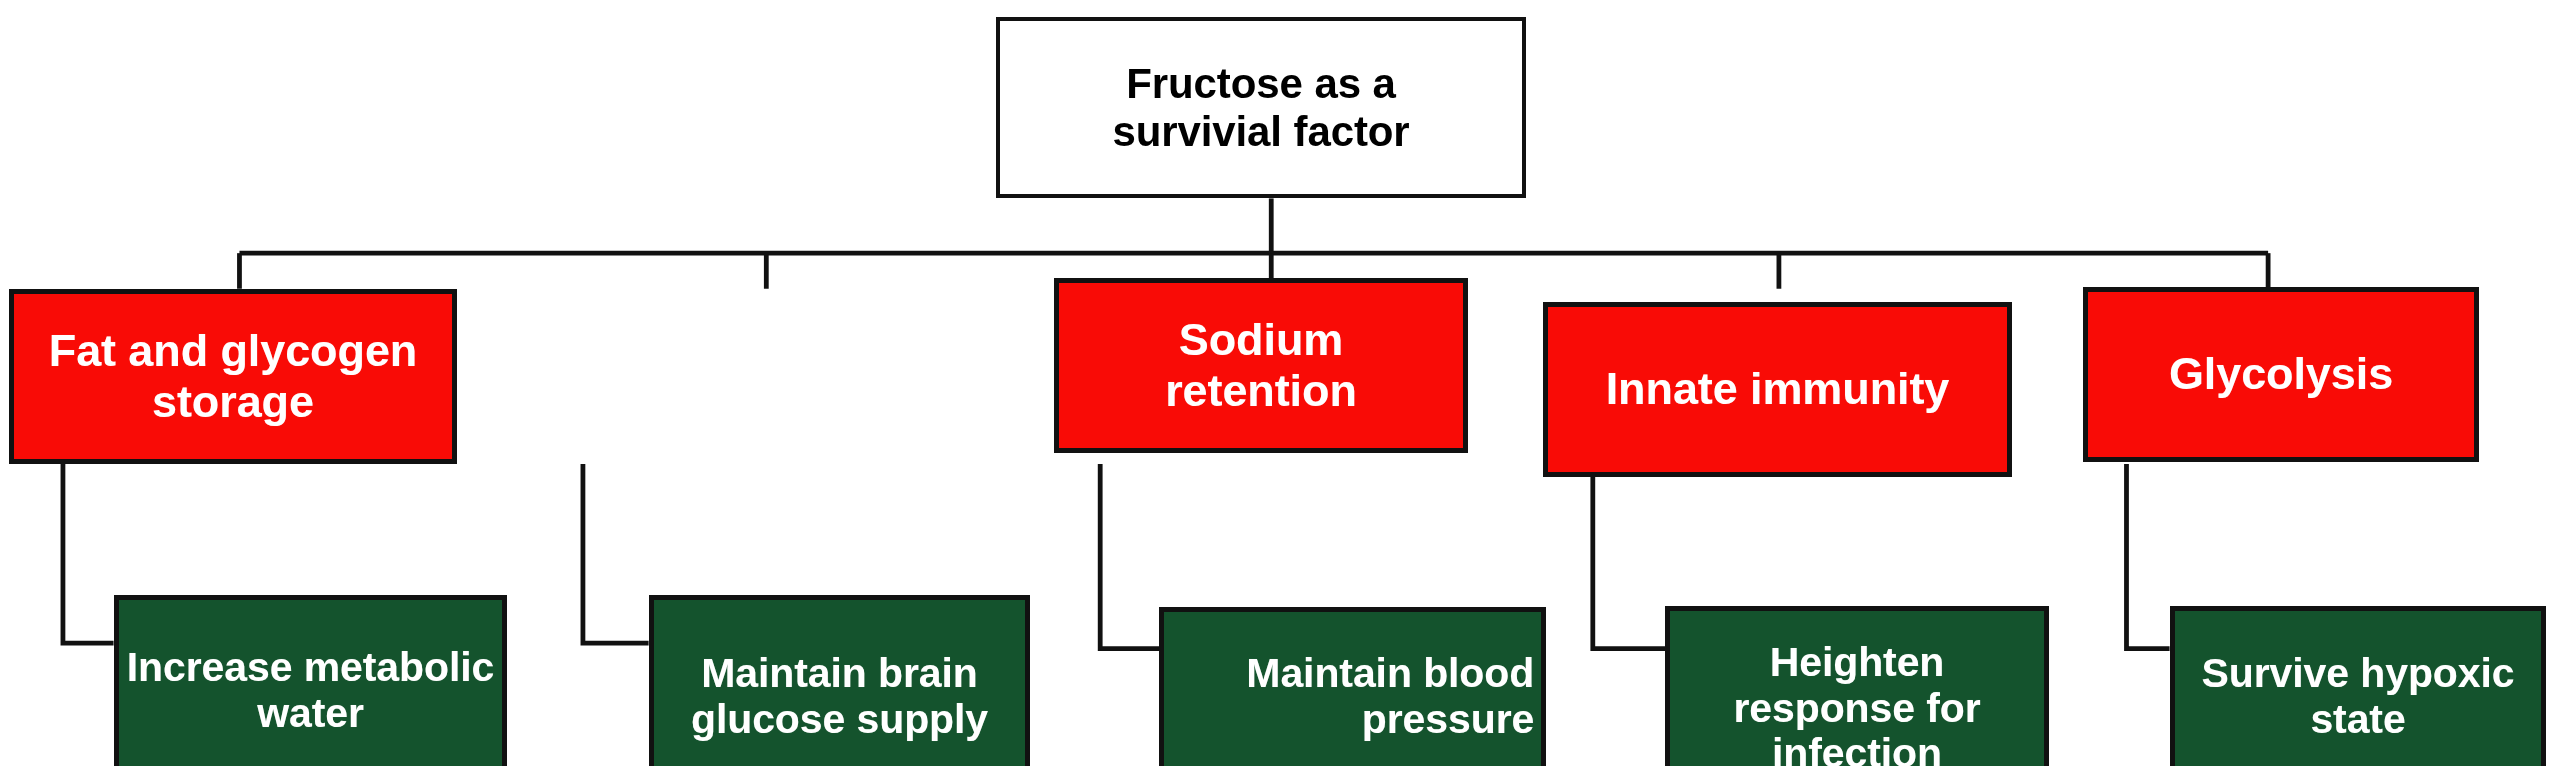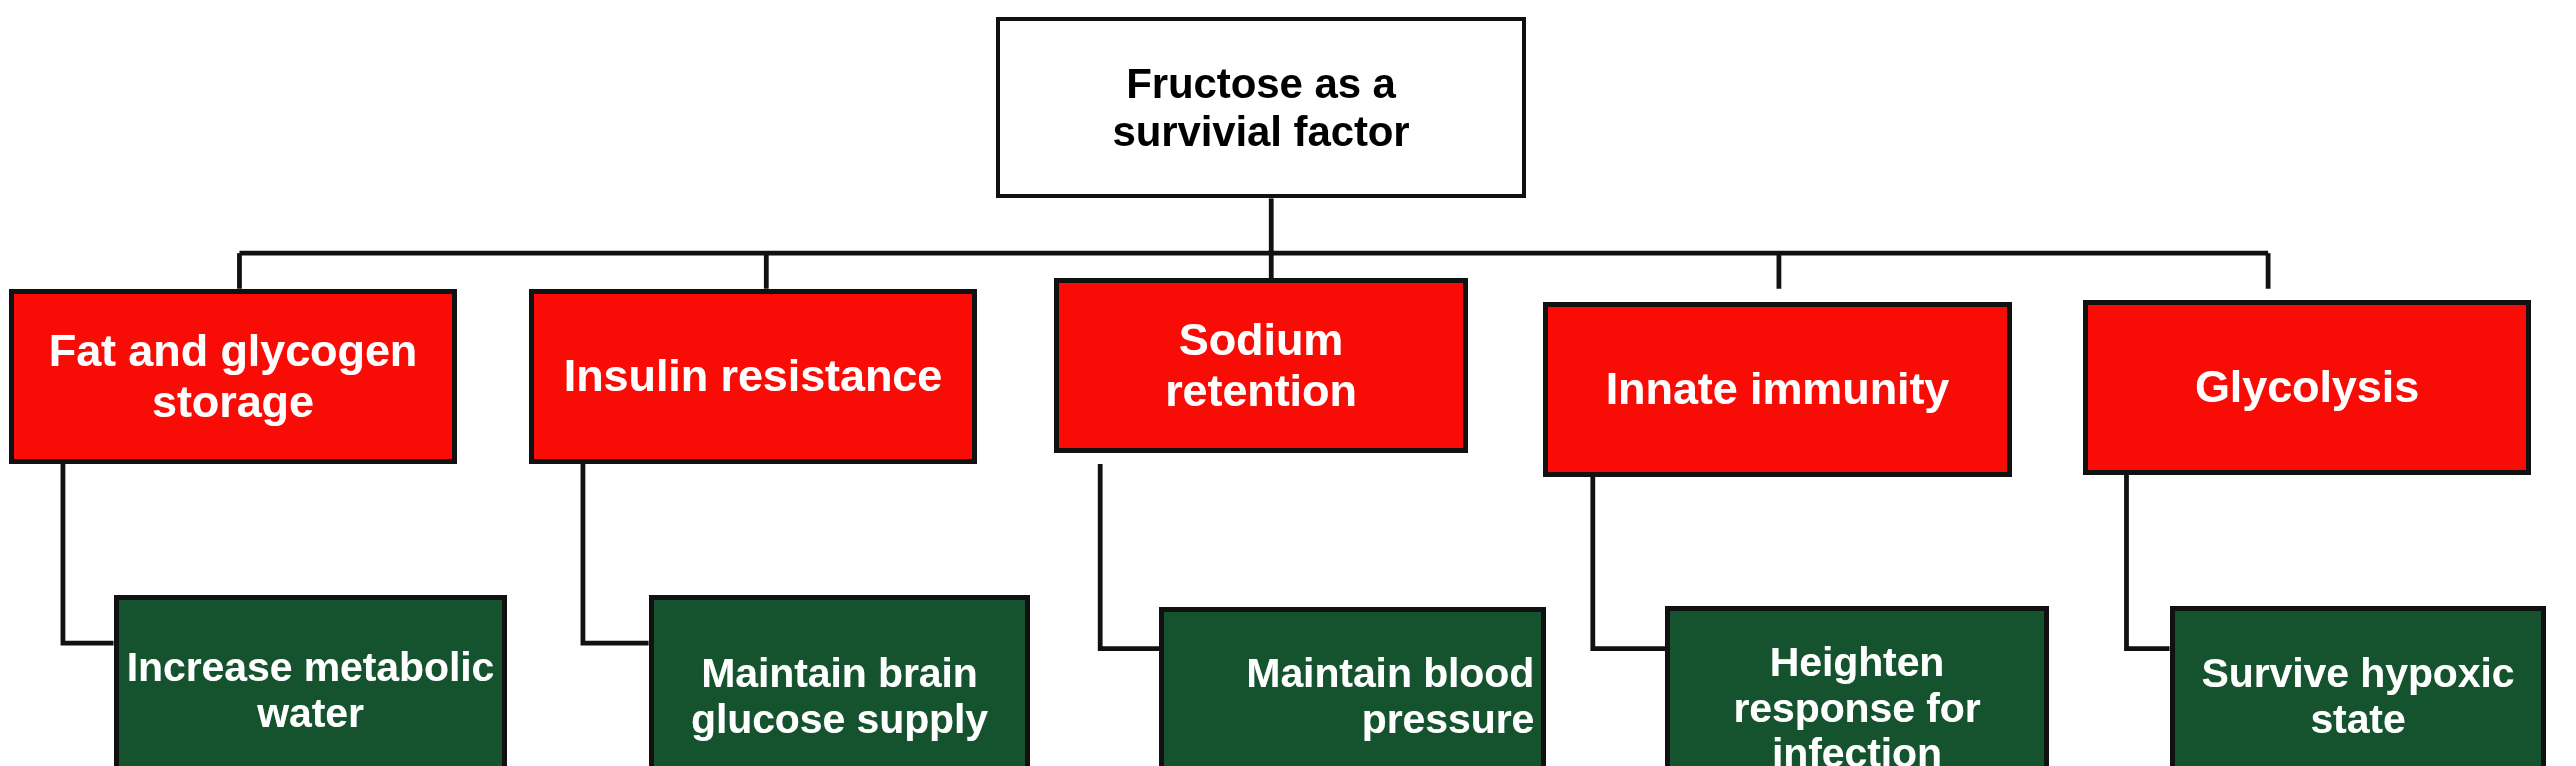--- a/index.html
+++ b/index.html
@@ -104,34 +104,31 @@
   <div class="node node-red" style="left:9px; top:289px; width:448px; height:175px;">
     <span class="node-label">Fat and glycogen
 storage</span>
   </div>
 
   <div class="node node-root" style="left:996px; top:17px; width:530px; height:181px;">
     <span class="node-label">Fructose as a
 survivial factor</span>
   </div>
 
-  <div class="node node-red" style="left:529px; top:289px; width:448px; height:175px;">
-    <span class="node-label">Insulin resistance</span>
-  </div>
 
   <div class="node node-red" style="left:1054px; top:278px; width:414px; height:175px;">
     <span class="node-label">Sodium
 retention</span>
   </div>
 
   <div class="node node-red" style="left:1543px; top:302px; width:469px; height:175px;">
     <span class="node-label">Innate immunity</span>
   </div>
 
-  <div class="node node-red" style="left:2083px; top:300px; width:448px; height:175px;">
+  <div class="node node-red" style="left:2083px; top:287px; width:396px; height:175px;">
     <span class="node-label">Glycolysis</span>
   </div>
 
   <div class="node node-green" style="left:114px; top:547px; width:393px; height:192px;">
     <span class="node-label">Increase metabolic
 water</span>
   </div>
 
   <div class="node node-green" style="left:649px; top:547px; width:381px; height:204px;">
     <span class="node-label">Maintain brain

